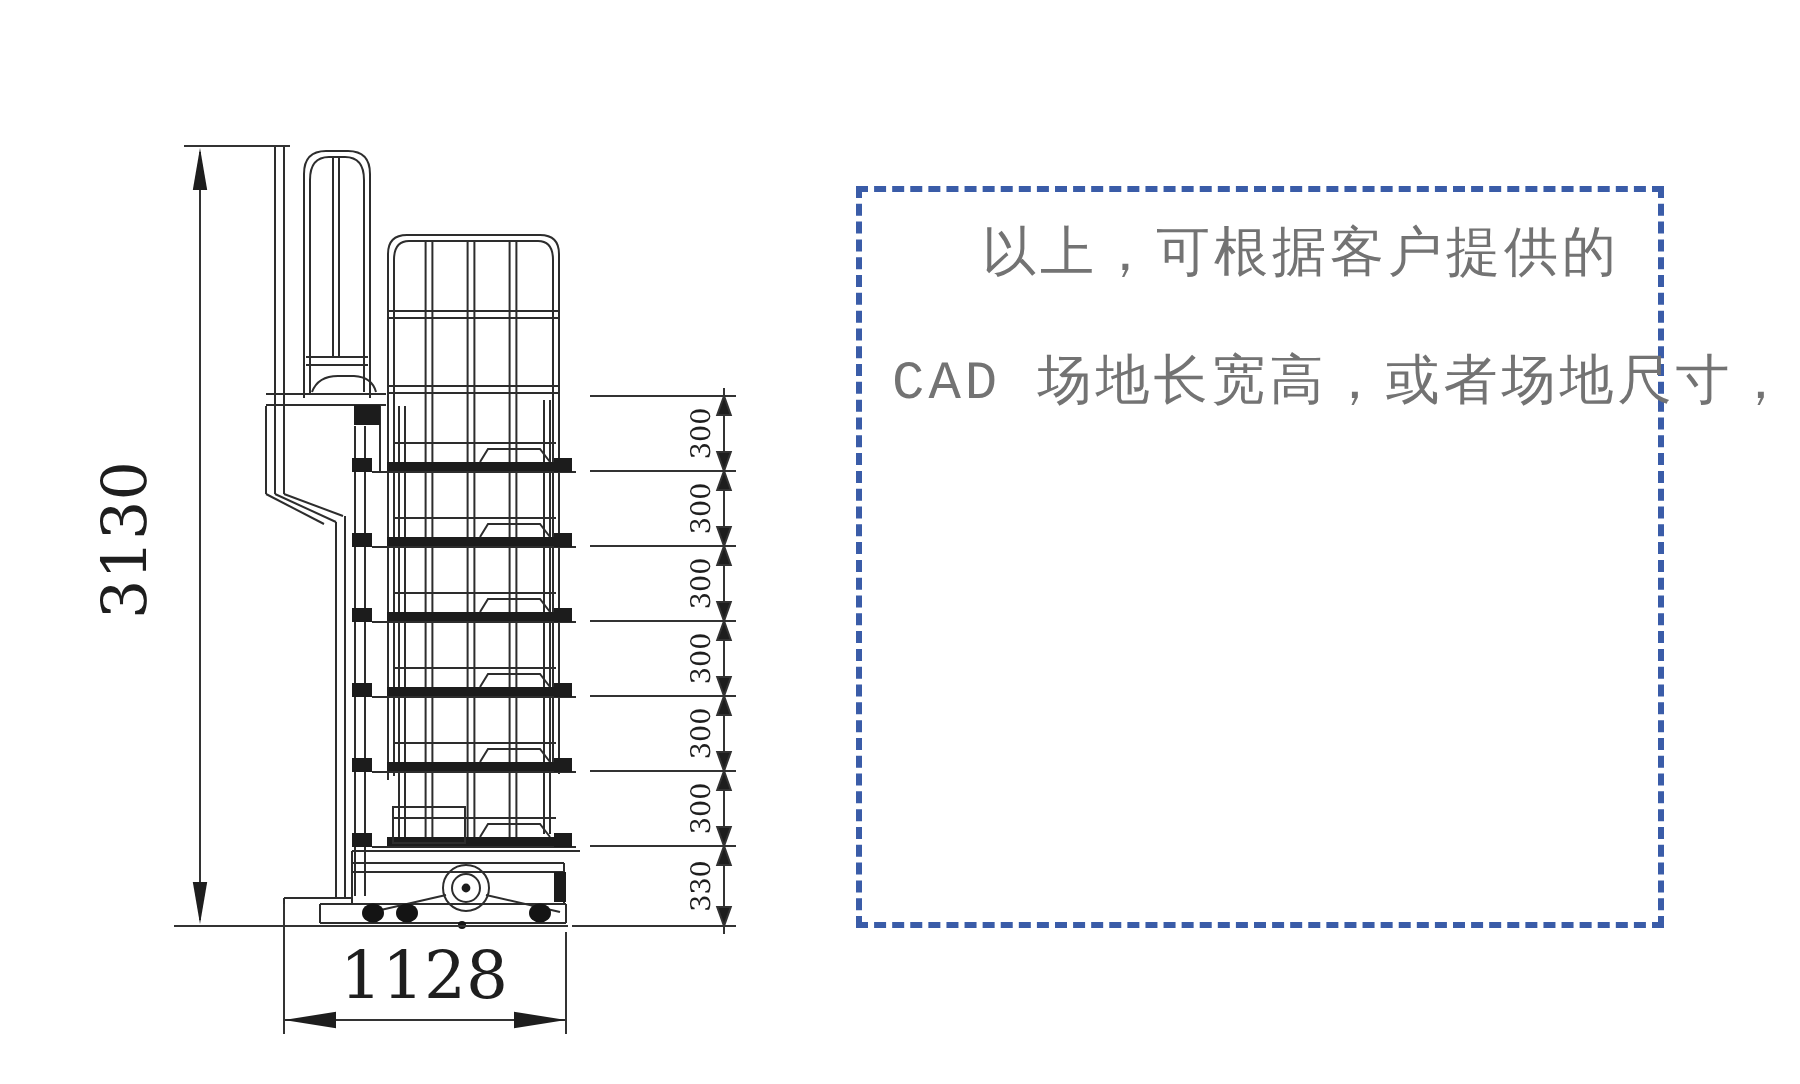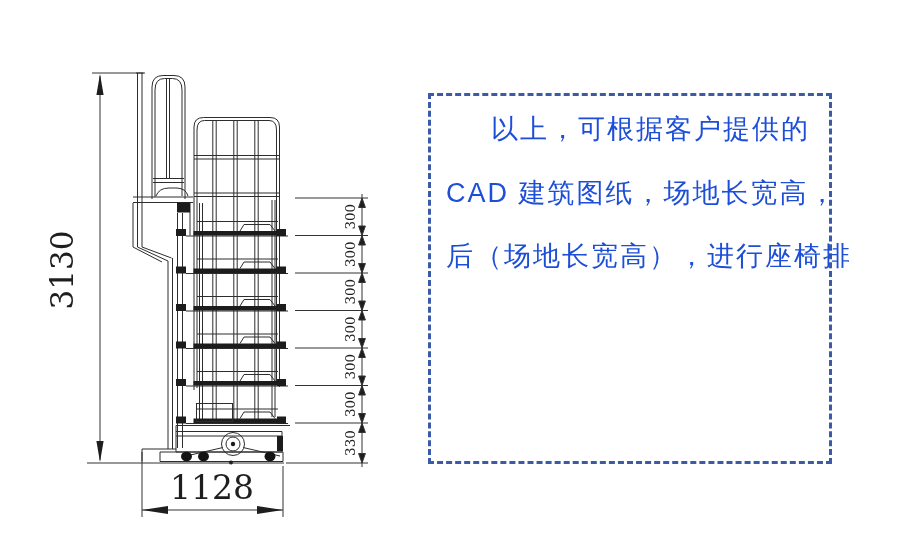--- a/index.html
+++ b/index.html
@@ -5,22 +5,22 @@
   html,body{margin:0;padding:0;background:#ffffff;}
   .canvas{position:relative;width:900px;height:542px;background:#ffffff;overflow:hidden;
           font-family:"Liberation Serif","DejaVu Serif",serif;}
   .drawing-svg{position:absolute;left:0;top:0;}
   svg text{fill:#1e1e1e;}
   .dim-num{font-family:"DejaVu Serif","Liberation Serif",serif;font-weight:500;}
   .note-box{position:absolute;left:428px;top:93px;width:404px;height:371px;
             box-sizing:border-box;border:3px dashed #3a5ca8;
             padding:2px 12px 0 15px;}
   .note-line{height:63.5px;line-height:63.5px;font-size:27px;letter-spacing:2px;
-             color:#1d4ed8;white-space:nowrap;
-             font-family:Liberation Sans, sans-serif;}
+             color:#737373;white-space:nowrap;
+             font-family:Liberation Mono, monospace;}
   .note-line.first{padding-left:45px;}
 </style>
 </head>
 <body>
 
 <div class="canvas">
 
   <svg class="drawing-svg" width="420" height="542" viewBox="0 0 420 542">
     <defs>
       <g id="rowcell" stroke="#2d2d2d" stroke-width="1" fill="none">
@@ -178,17 +178,16 @@
       <text class="dim-num" font-size="13.5" text-anchor="middle" transform="translate(355,291.7) rotate(-90)">300</text>
       <text class="dim-num" font-size="13.5" text-anchor="middle" transform="translate(355,329.2) rotate(-90)">300</text>
       <text class="dim-num" font-size="13.5" text-anchor="middle" transform="translate(355,366.7) rotate(-90)">300</text>
       <text class="dim-num" font-size="13.5" text-anchor="middle" transform="translate(355,404.2) rotate(-90)">300</text>
       <text class="dim-num" font-size="13.5" text-anchor="middle" transform="translate(355,443) rotate(-90)">330</text>
     </g>
   </svg>
 
   <div class="note-box" style="border-color: rgb(58, 92, 168);">
     <div class="note-line first">以上，可根据客户提供的</div>
-    <div class="note-line">CAD 建筑图纸，场地长宽高，</div>
-    <div class="note-line">后（场地长宽高），进行座椅排</div>
+    <div class="note-line">CAD 场地长宽高，或者场地尺寸，</div>
   </div>
 
 </div>
 
 </body></html>

